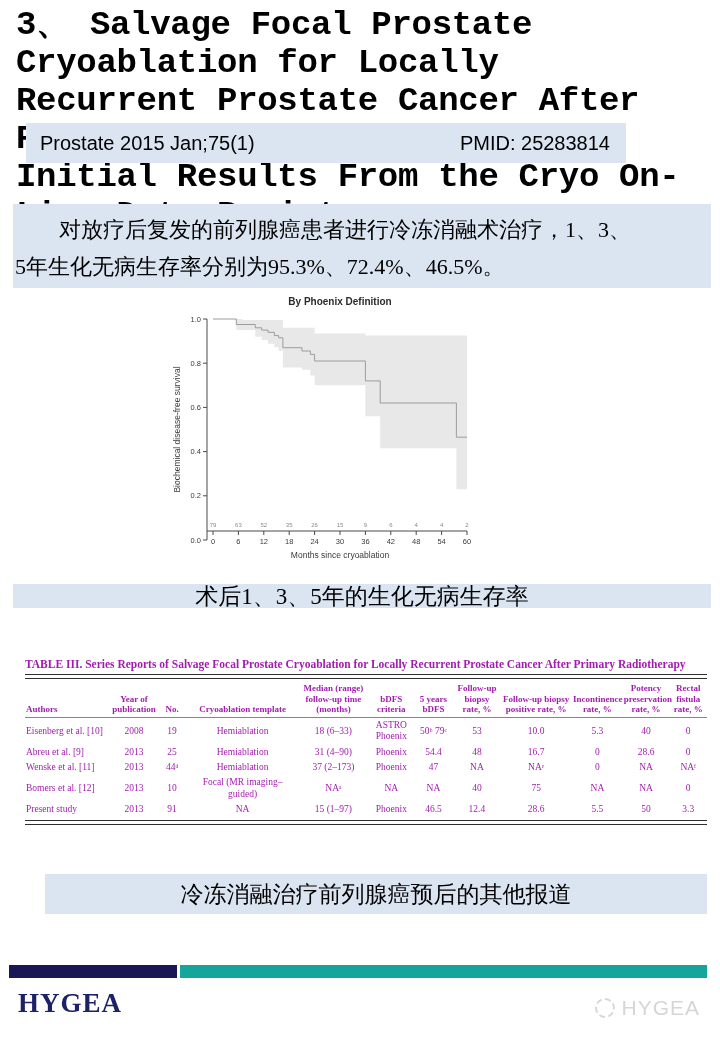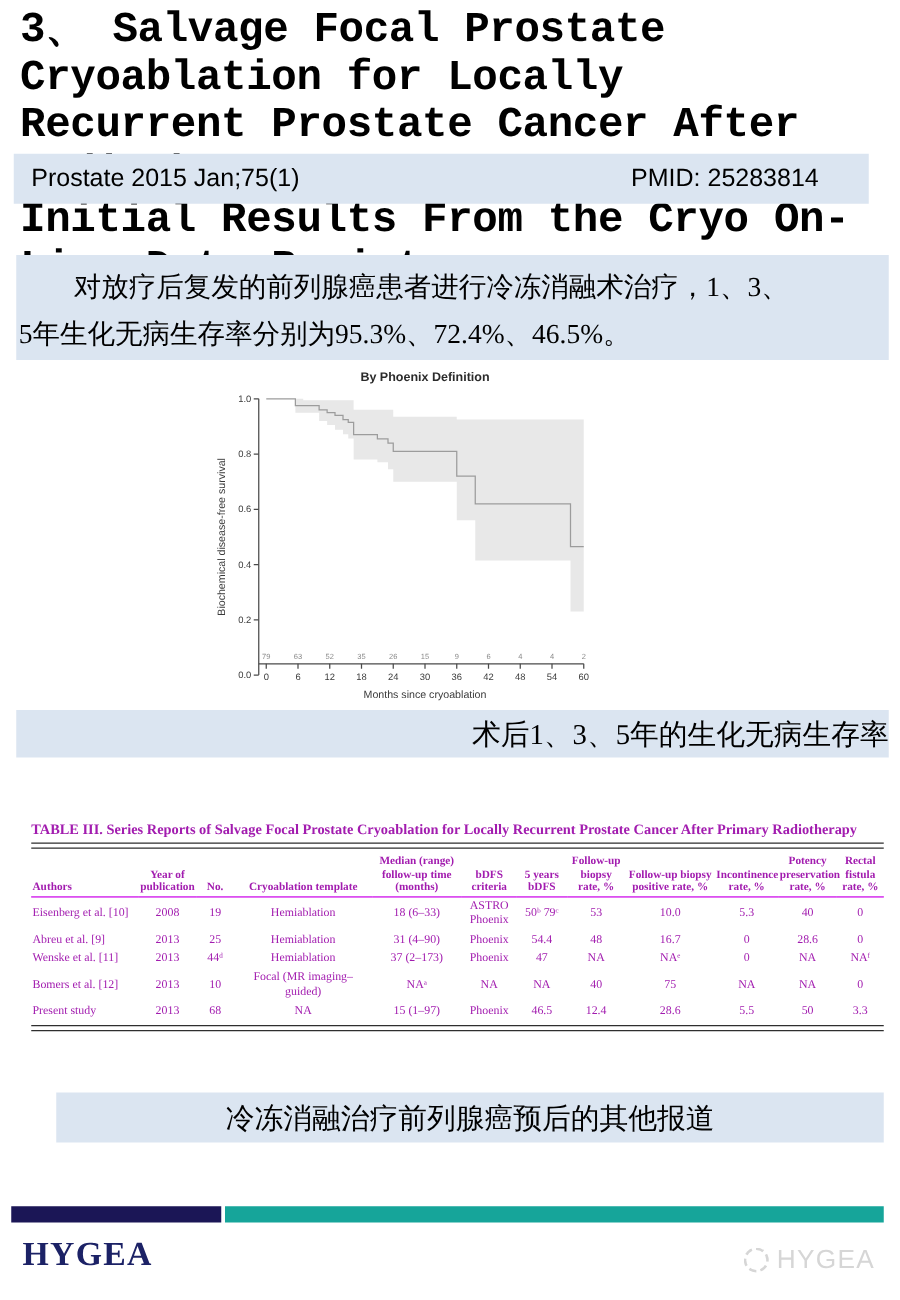--- a/index.html
+++ b/index.html
@@ -2,34 +2,34 @@
 <html><head>
 <meta charset="utf-8">
 <style>
   html,body{margin:0;padding:0;background:#ffffff;}
   .slide{position:relative;width:720px;height:1040px;background:#ffffff;overflow:hidden;
          font-family:"Liberation Sans","DejaVu Sans",sans-serif;color:#000;}
 
   .title{position:absolute;left:16px;top:6px;width:700px;font-weight:bold;font-size:34px;
          line-height:38px;letter-spacing:-0.3px;white-space:pre-line;font-family:Liberation Mono, monospace;}
 
-  .jbar{position:absolute;left:11px;top:123px;width:684px;height:40px;background:#dbe5f1;
+  .jbar{position:absolute;left:26px;top:123px;width:600px;height:40px;background:#dbe5f1;
         display:flex;align-items:center;justify-content:space-between;box-sizing:border-box;
-        padding:0 40px 0 14px;font-size:20px;}
+        padding:0 16px 0 14px;font-size:20px;}
 
   .summary{position:absolute;left:13px;top:204px;width:698px;height:84px;background:#dbe5f1;
            box-sizing:border-box;padding:7px 10px 0 2px;font-size:22px;line-height:37px;
            white-space:pre-line;text-indent:2em;font-family:"Liberation Serif","DejaVu Serif",serif;}
 
   .figure{position:absolute;left:170px;top:292px;width:380px;height:274px;background:#fff;}
   .figure svg{display:block;}
 
   .capbar{position:absolute;background:#dbe5f1;display:flex;align-items:center;justify-content:center;
           font-size:23px;font-family:"Liberation Serif","DejaVu Serif",serif;}
-  .cap1{left:13px;top:568px;width:698px;height:38px;justify-content:flex-end;}
+  .cap1{left:13px;top:584px;width:698px;height:24px;}
   .cap2{left:45px;top:874px;width:662px;height:40px;}
 
   .tablewrap{position:absolute;left:25px;top:658px;width:682px;color:#a21caf;
              font-family:"Liberation Serif","DejaVu Serif",serif;}
   .ttitle{font-weight:bold;font-size:11.5px;margin:0 0 4px 0;}
   .rule{height:3px;border-top:1.3px solid #2e2e2e;border-bottom:1.3px solid #2e2e2e;}
   table.jt{width:100%;border-collapse:collapse;table-layout:fixed;margin-top:1px;}
   table.jt th{font-weight:bold;font-size:9px;line-height:1.18;vertical-align:bottom;
               text-align:center;padding:3px 1px 2px 1px;border-bottom:1px solid #d946ef;}
   table.jt td{font-size:9.5px;line-height:1.2;text-align:center;padding:2px 1px;white-space:nowrap;}
@@ -199,21 +199,21 @@
             <td>NA</td>
             <td>40</td>
             <td>75</td>
             <td>NA</td>
             <td>NA</td>
             <td>0</td>
           </tr>
           <tr>
             <td class="left">Present study</td>
             <td>2013</td>
-            <td>68</td>
+            <td>91</td>
             <td class="wrap">NA</td>
             <td>15 (1–97)</td>
             <td class="wrap">Phoenix</td>
             <td>46.5</td>
             <td>12.4</td>
             <td>28.6</td>
             <td>5.5</td>
             <td>50</td>
             <td>3.3</td>
           </tr>

